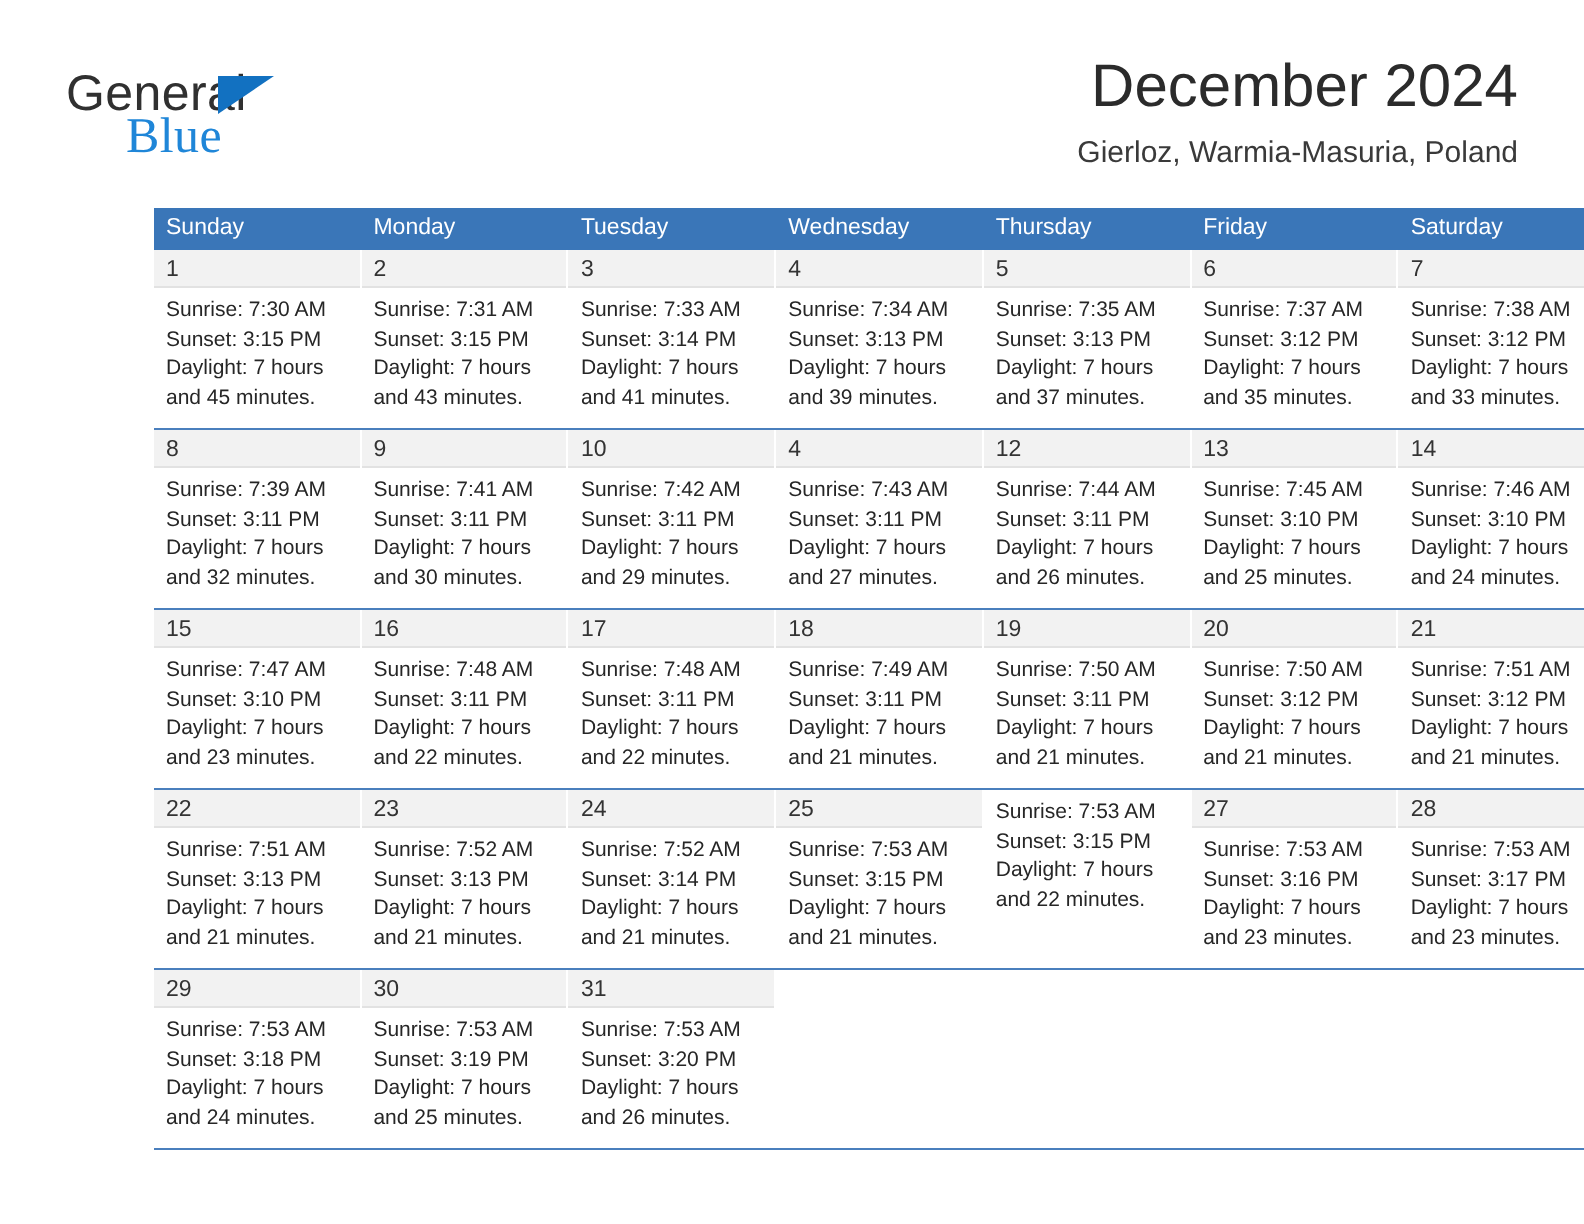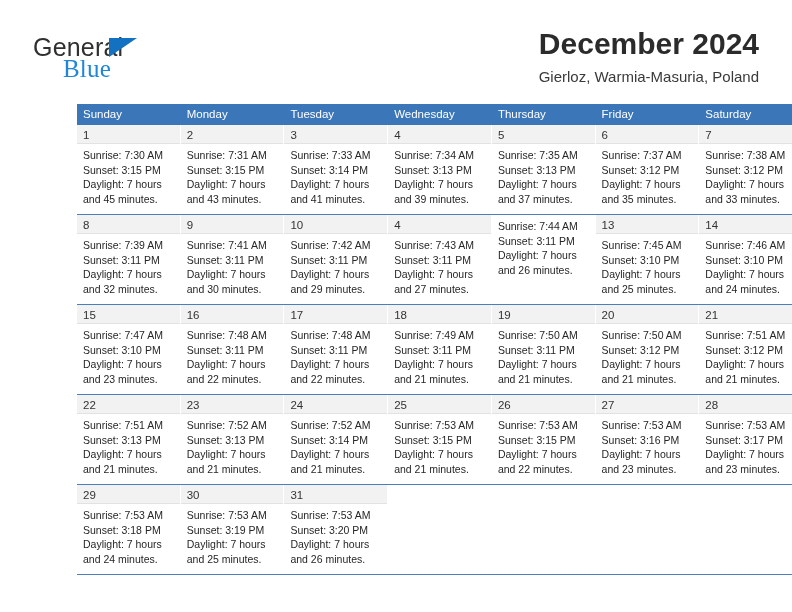--- a/index.html
+++ b/index.html
@@ -66,21 +66,21 @@
   .title-block {
     position: absolute;
     right: 33px;
     top: 26px;
     text-align: right;
   }
   .cal-title {
     font-size: 30px;
     color: #2b2b2b;
     line-height: 36px;
-    font-weight: bold;
+    font-weight: normal;
     white-space: nowrap;
   }
   .cal-subtitle {
     font-size: 15px;
     color: #3a3a3a;
     line-height: 22px;
     margin-top: 4px;
     white-space: nowrap;
   }
 
@@ -283,20 +283,21 @@
       <div class="day">
         <div class="day-number-band"><span class="day-number">4</span></div>
         <div class="day-body">
           <div class="day-line">Sunrise: 7:43 AM</div>
           <div class="day-line">Sunset: 3:11 PM</div>
           <div class="day-line">Daylight: 7 hours</div>
           <div class="day-line">and 27 minutes.</div>
         </div>
       </div>
       <div class="day">
+        <div class="day-number-band"><span class="day-number">12</span></div>
         <div class="day-body">
           <div class="day-line">Sunrise: 7:44 AM</div>
           <div class="day-line">Sunset: 3:11 PM</div>
           <div class="day-line">Daylight: 7 hours</div>
           <div class="day-line">and 26 minutes.</div>
         </div>
       </div>
       <div class="day">
         <div class="day-number-band"><span class="day-number">13</span></div>
         <div class="day-body">
@@ -414,21 +415,20 @@
       <div class="day">
         <div class="day-number-band"><span class="day-number">25</span></div>
         <div class="day-body">
           <div class="day-line">Sunrise: 7:53 AM</div>
           <div class="day-line">Sunset: 3:15 PM</div>
           <div class="day-line">Daylight: 7 hours</div>
           <div class="day-line">and 21 minutes.</div>
         </div>
       </div>
       <div class="day">
-        <div class="day-number-band"><span class="day-number">26</span></div>
         <div class="day-body">
           <div class="day-line">Sunrise: 7:53 AM</div>
           <div class="day-line">Sunset: 3:15 PM</div>
           <div class="day-line">Daylight: 7 hours</div>
           <div class="day-line">and 22 minutes.</div>
         </div>
       </div>
       <div class="day">
         <div class="day-number-band"><span class="day-number">27</span></div>
         <div class="day-body">

